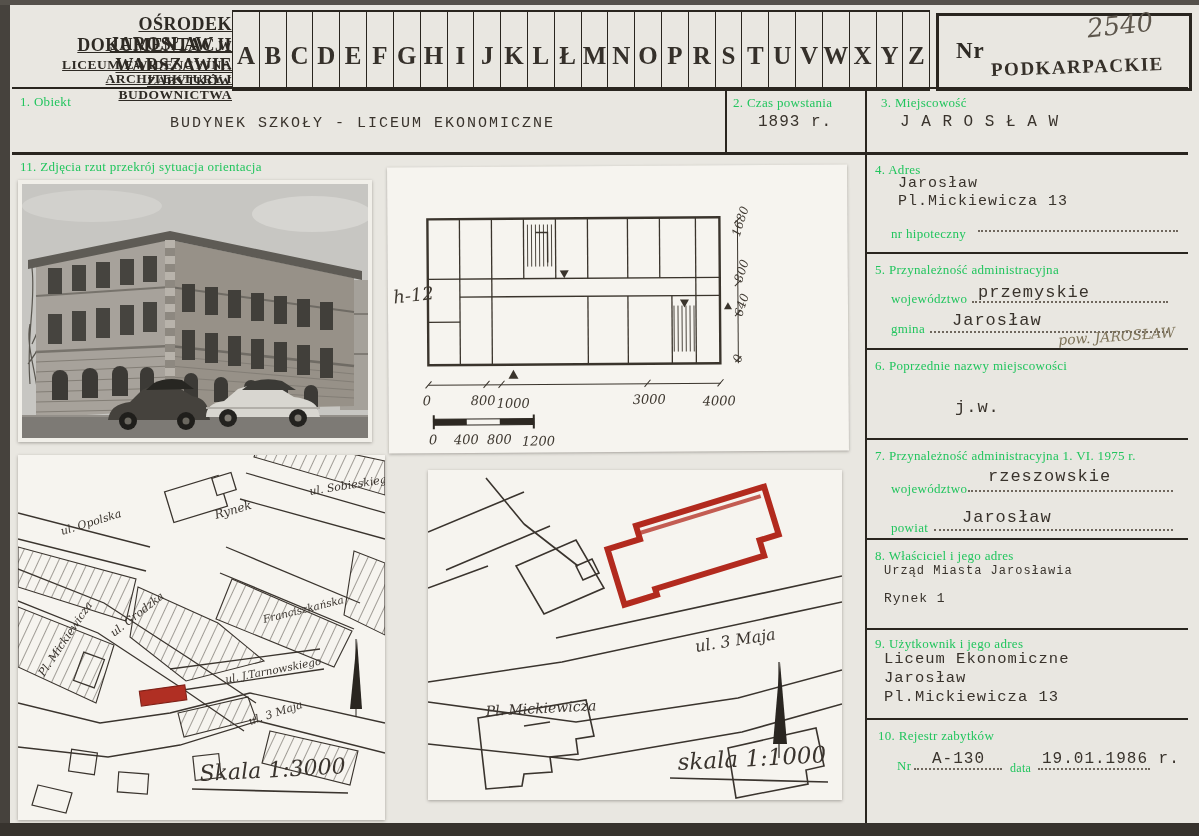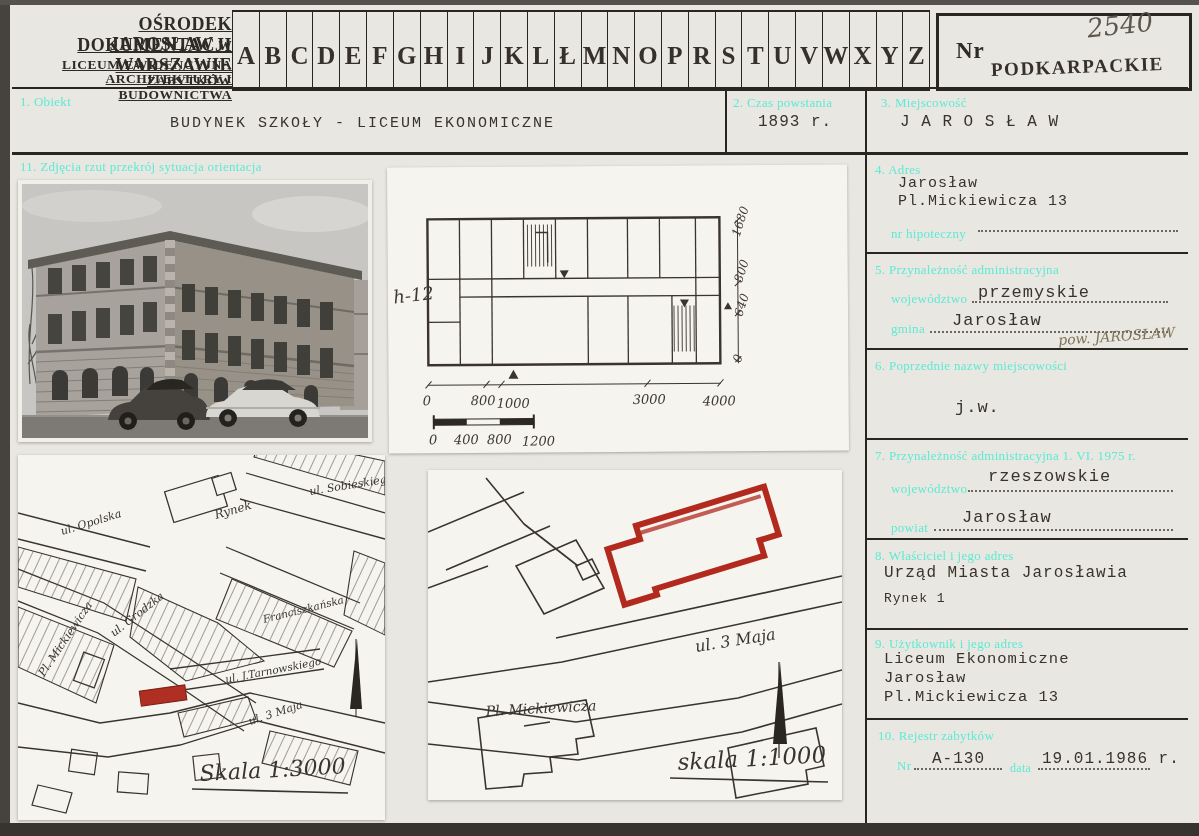--- a/index.html
+++ b/index.html
@@ -28,21 +28,21 @@
          font-weight:bold;font-size:25px;padding-top:12px;color:#35302a;}
   .acell:last-child{border-right:1.5px solid #29251f;}
 
   .nrbox{position:absolute;left:936px;top:13px;width:250px;height:72px;border:3px solid #29251f;}
   .nr-label{position:absolute;left:17px;top:22px;font-weight:bold;font-size:23px;letter-spacing:1px;}
   .nr-value{position:absolute;right:36px;top:-6px;font-family:"DejaVu Serif",serif;font-style:italic;
             font-size:26px;color:#6e6659;transform:rotate(-6deg);}
   .stamp{position:absolute;left:52px;top:40px;font-weight:bold;font-size:19px;letter-spacing:1.5px;
          color:#363029;transform:rotate(-2deg);}
 
-  .flabel{position:absolute;font-size:13px;color:#5eead4;letter-spacing:.3px;}
+  .flabel{position:absolute;font-size:13px;color:#22c55e;letter-spacing:.3px;}
   .typed{position:absolute;font-family:"Liberation Mono","DejaVu Sans Mono",monospace;
          color:#39332c;font-size:15px;letter-spacing:1px;white-space:nowrap;}
   .hand{position:absolute;font-family:"DejaVu Serif",serif;font-style:italic;color:#5d564c;white-space:nowrap;}
   .dotline{position:absolute;border-bottom:2px dotted #6f675d;height:0;}
 
   .print{position:absolute;background:#f6f4ef;box-shadow:0 1px 3px rgba(40,35,28,.35);}
   .photo-frame{padding:4px;background:#f1efe9;}
   svg text{font-family:"DejaVu Serif",serif;}
 </style>
 </head>
@@ -443,21 +443,21 @@
 
 <div class="flabel" style="left:875px;top:448px;">7. Przynależność administracyjna 1. VI. 1975 r.</div>
 <div class="flabel" style="left:891px;top:481px;">województwo</div>
 <div class="typed" style="left:988px;top:467px;font-size:17px;">rzeszowskie</div>
 <div class="dotline" style="left:968px;top:490px;width:205px;"></div>
 <div class="flabel" style="left:891px;top:520px;">powiat</div>
 <div class="typed" style="left:962px;top:508px;font-size:17px;">Jarosław</div>
 <div class="dotline" style="left:934px;top:529px;width:239px;"></div>
 
 <div class="flabel" style="left:875px;top:548px;">8. Właściciel i jego adres</div>
-<div class="typed" style="left:884px;top:564px;font-size:16px;">Urząd Miasta Jarosławia</div>
+<div class="typed" style="left:884px;top:564px;font-size:12px;">Urząd Miasta Jarosławia</div>
 <div class="typed" style="left:884px;top:591px;font-size:13px;">Rynek 1</div>
 
 <div class="flabel" style="left:875px;top:636px;">9. Użytkownik i jego adres</div>
 <div class="typed" style="left:884px;top:650px;font-size:15.5px;">Liceum Ekonomiczne</div>
 <div class="typed" style="left:884px;top:669px;font-size:15.5px;">Jarosław</div>
 <div class="typed" style="left:884px;top:688px;font-size:15.5px;">Pl.Mickiewicza 13</div>
 
 <div class="flabel" style="left:878px;top:728px;">10. Rejestr zabytków</div>
 <div class="flabel" style="left:897px;top:758px;">Nr</div>
 <div class="typed" style="left:932px;top:750px;font-size:16px;">A-130</div>

